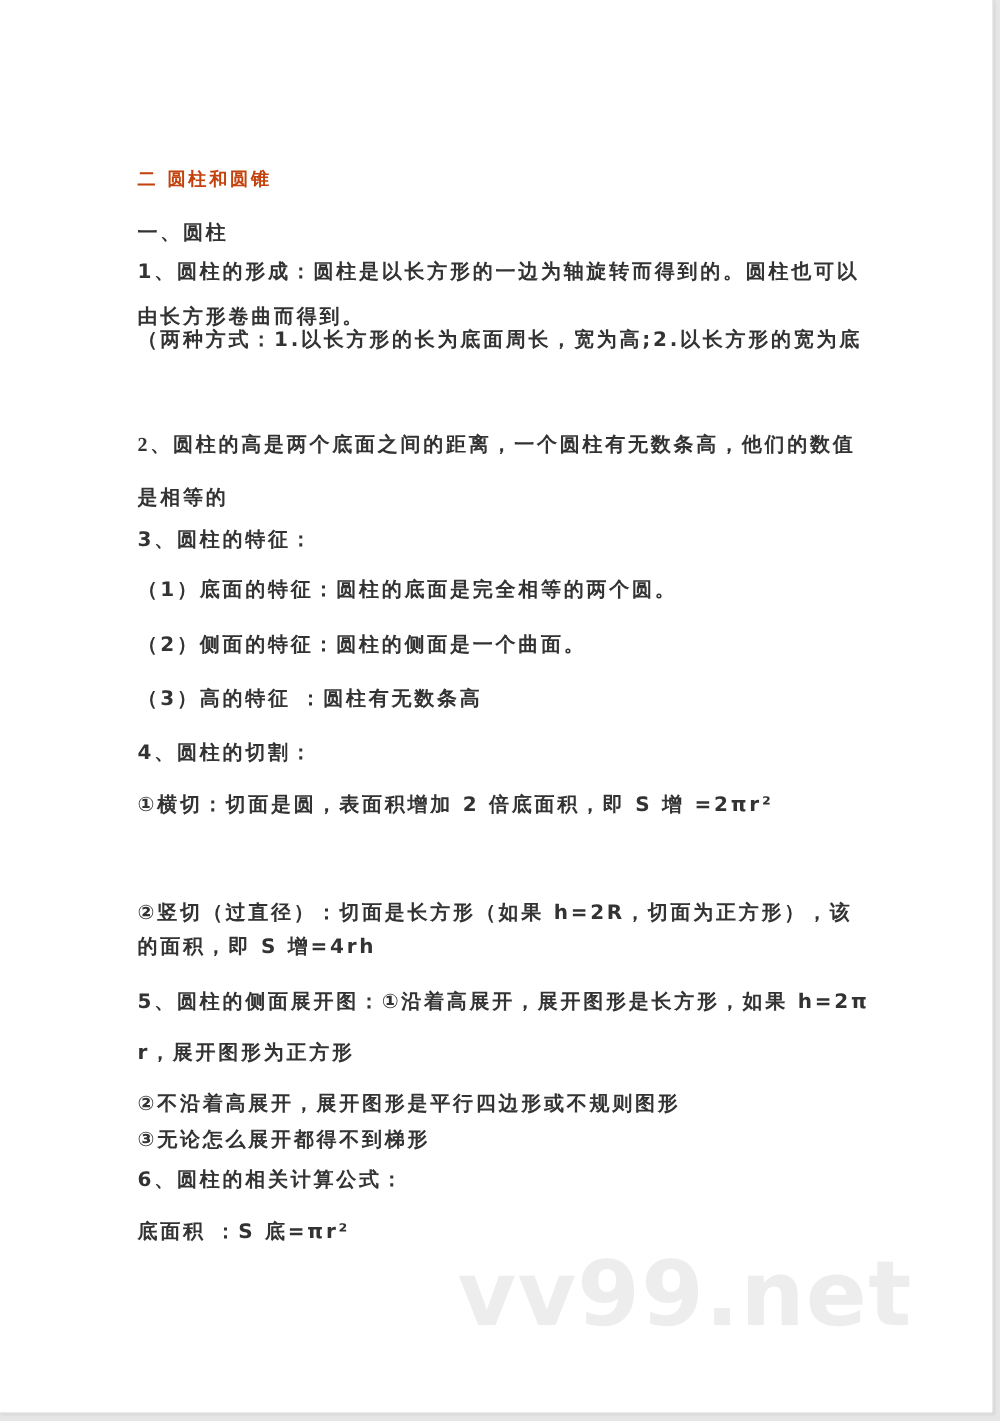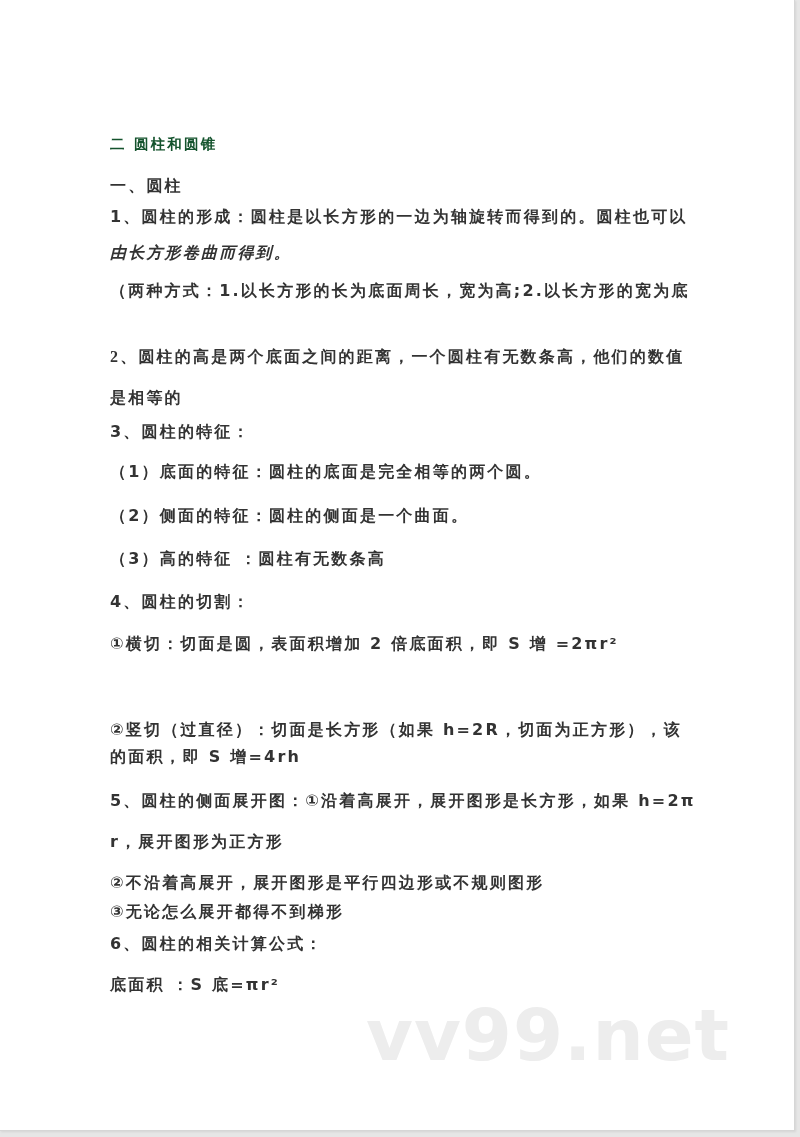--- a/index.html
+++ b/index.html
@@ -26,21 +26,21 @@
     .line {
       position: absolute;
       left: 110px;
       font-size: 16px;
       font-weight: bold;
       letter-spacing: 2.2px;
       white-space: nowrap;
       line-height: 20px;
     }
     .heading-red {
-      color: #14532d;
+      color: #c2410c;
       font-size: 14.5px;
     }
     .watermark {
       position: absolute;
       left: 366px;
       top: 995px;
       font-family: "DejaVu Sans", sans-serif;
       font-weight: bold;
       font-size: 72px;
       letter-spacing: 1px;
@@ -50,22 +50,22 @@
     }
   </style>
 </head>
 <body>
 
 <div class="page">
   <div class="line heading-red" style="top:134px;">二  圆柱和圆锥</div>
   <div class="line" style="top:176px;">一、圆柱</div>
 
   <div class="line" style="top:207px;">1、圆柱的形成：圆柱是以长方形的一边为轴旋转而得到的。圆柱也可以</div>
-  <div class="line" style="top:243px;font-style:italic;">由长方形卷曲而得到。</div>
-  <div class="line" style="top:281px;">（两种方式：1.以长方形的长为底面周长，宽为高;2.以长方形的宽为底</div>
+  <div class="line" style="top:243px;">由长方形卷曲而得到。</div>
+  <div class="line" style="top:262px;">（两种方式：1.以长方形的长为底面周长，宽为高;2.以长方形的宽为底</div>
   <div class="line" style="top:347px;font-family:Liberation Serif, serif;">2、圆柱的高是两个底面之间的距离，一个圆柱有无数条高，他们的数值</div>
   <div class="line" style="top:388px;">是相等的</div>
   <div class="line" style="top:422px;">3、圆柱的特征：</div>
   <div class="line" style="top:462px;">（1）底面的特征：圆柱的底面是完全相等的两个圆。</div>
   <div class="line" style="top:506px;">（2）侧面的特征：圆柱的侧面是一个曲面。</div>
   <div class="line" style="top:549px;">（3）高的特征 ：圆柱有无数条高</div>
   <div class="line" style="top:592px;">4、圆柱的切割：</div>
   <div class="line" style="top:634px;">①横切：切面是圆，表面积增加 2 倍底面积，即 S 增 =2πr²</div>
   <div class="line" style="top:677px;margin-top:43px;">②竖切（过直径）：切面是长方形（如果 h=2R，切面为正方形），该</div>
   <div class="line" style="top:747px;">的面积，即 S 增=4rh</div>

